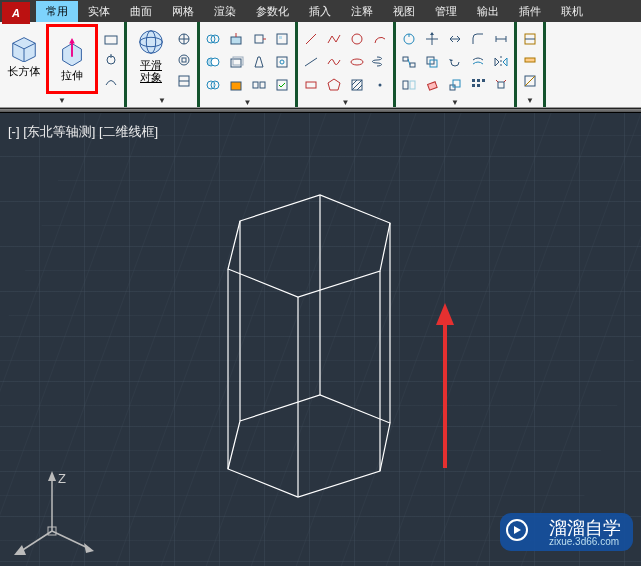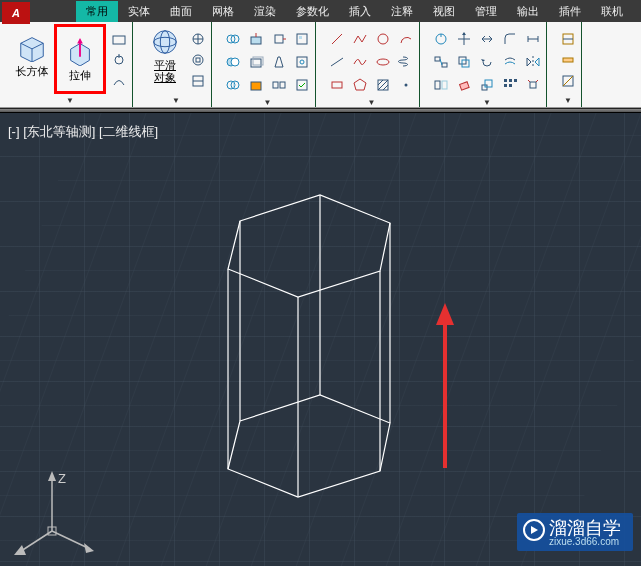--- a/index.html
+++ b/index.html
@@ -32,35 +32,34 @@
     background: #3a3a3a;
     color: #eee;
     padding-left: 36px;
     align-items: center;
   }
   .tabs .tab {
     padding: 3px 10px;
     cursor: pointer;
   }
   .tabs .tab.active {
-    background: #14b8a6;
+    background: #7dd3fc;
     color: #000;
-    margin-left: 40px;
   }
   .ribbon {
     background: #f6f6f6;
     height: 86px;
     display: flex;
     border-bottom: 1px solid #999;
   }
   .panel {
     display: flex;
     flex-direction: column;
-    border-right: 1px solid #14532d;
-    padding: 2px 2px 0 10px;
+    border-right: 3px solid #14532d;
+    padding: 2px 2px 0 2px;
   }
   .panel-body {
     display: flex;
     align-items: flex-start;
     flex: 1;
   }
   .panel-label {
     text-align: center;
     font-size: 11px;
     color: #333;
@@ -159,22 +158,22 @@
     left: 12px;
     bottom: 8px;
     pointer-events: none;
   }
   .watermark {
     position: absolute;
     right: 8px;
     bottom: 16px;
     background: rgba(20,80,160,0.9);
     color: #fff;
-    padding: 6px 12px 4px 32px;
-    border-radius: 2px;
+    padding: 6px 12px 4px 49px;
+    border-radius: 11px;
     font-size: 18px;
     line-height: 1;
   }
   .watermark .sub { font-size: 10px; color:#bde; display:block;}
   .watermark .play{
     position:absolute; left:6px; top:6px;
     width:22px; height:22px; border:2px solid #fff; border-radius:50%;
     display:flex; align-items:center; justify-content:center;
   }
 </style>

